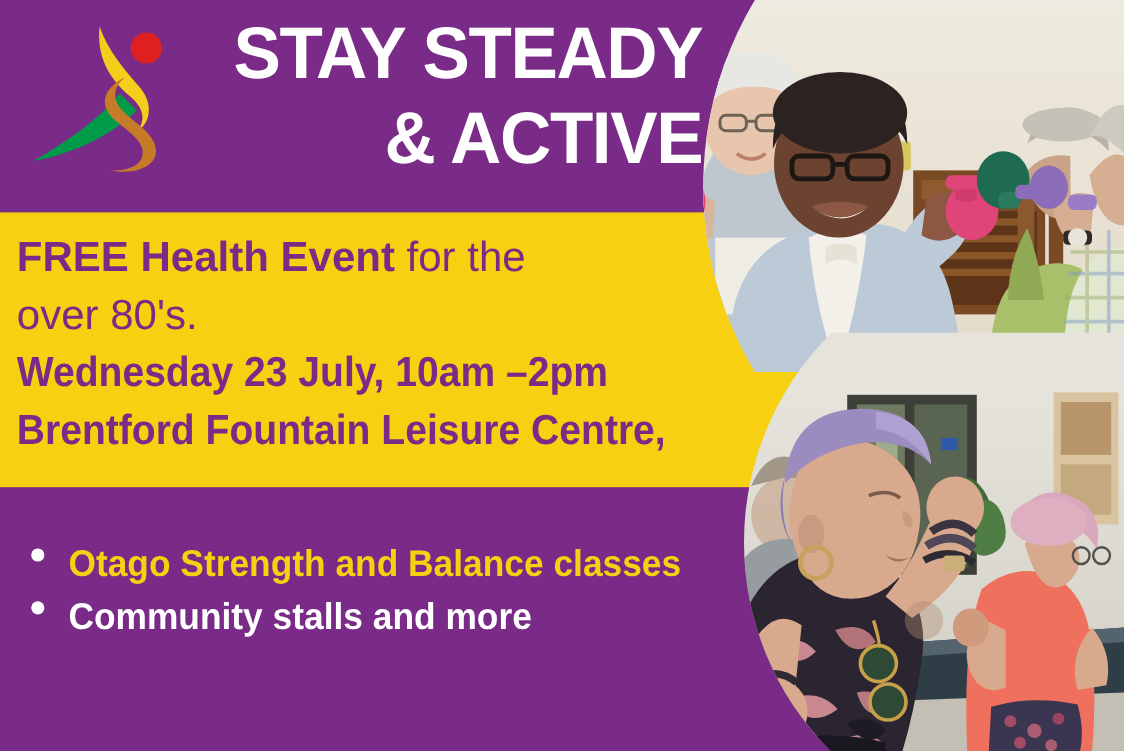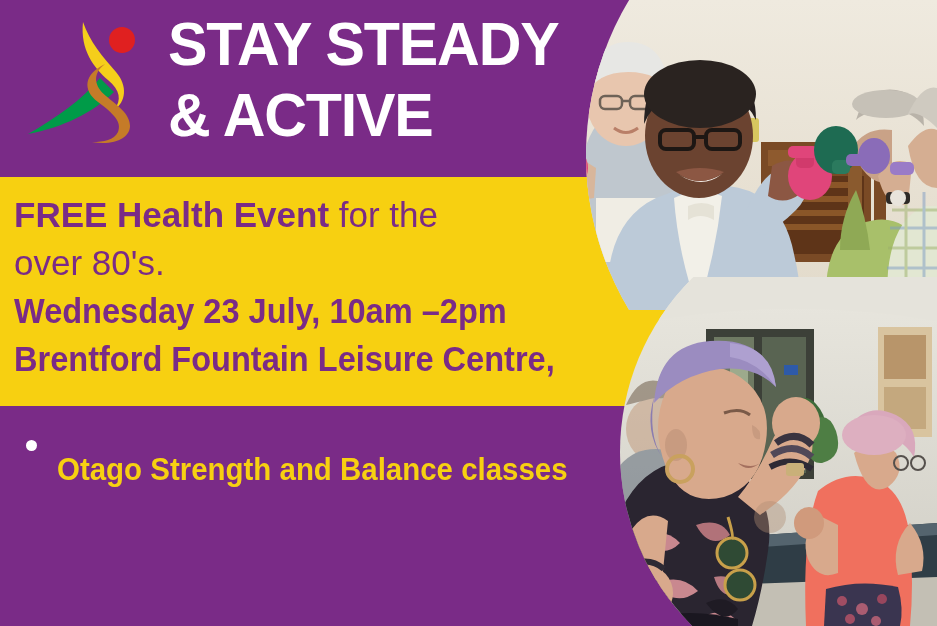--- a/index.html
+++ b/index.html
@@ -26,20 +26,21 @@
     background: #F7D011;
   }
 
   
   .header {
     position: absolute;
     left: 0;
     top: 0;
     width: 640px;
     height: 177px;
+    text-align: right;
   }
   .logo {
     position: absolute;
     left: 22px;
     top: 16px;
     width: 130px;
     height: 132px;
   }
   .logo svg { display: block; }
 
@@ -109,21 +110,21 @@
 
   
   .bullets {
     position: absolute;
     left: 16px;
     top: 448px;
     width: 620px;
   }
   .bullet-row {
     display: flex;
-    align-items: flex-start;
+    align-items: center;
     height: 44px;
   }
   .bullet-dot {
     width: 11px;
     height: 11px;
     border-radius: 50%;
     background: #FFFFFF;
     margin-right: 20px;
     margin-left: 10px;
     flex: 0 0 auto;
@@ -172,20 +173,24 @@
     <div class="info-line regular"><b>FREE Health Event</b><span> for the</span></div>
     <div class="info-line regular">over 80's.</div>
     <div class="info-line bold-condensed">Wednesday 23 July, 10am –2pm</div>
     <div class="info-line bold-condensed">Brentford Fountain Leisure Centre,</div>
   </div>
 
   <div class="bullets">
     <div class="bullet-row">
       <span class="bullet-dot"></span>
       <span class="bullet-text" style="color: rgb(247, 208, 17);">Otago Strength and Balance classes</span>
+    </div>
+    <div class="bullet-row">
+      <span class="bullet-dot"></span>
+      <span class="bullet-text" style="color: rgb(255, 255, 255);">Community stalls and more</span>
     </div>
   </div>
 
   <div class="photo photo-top">
     <div class="photo-inner">
       <svg width="381" height="310" viewBox="0 0 381 310" preserveAspectRatio="xMidYMid slice">
         <defs>
           <linearGradient id="wallT" x1="0" y1="0" x2="0" y2="1">
             <stop offset="0%" stop-color="#EFEADF"></stop>
             <stop offset="100%" stop-color="#E2DACA"></stop>

